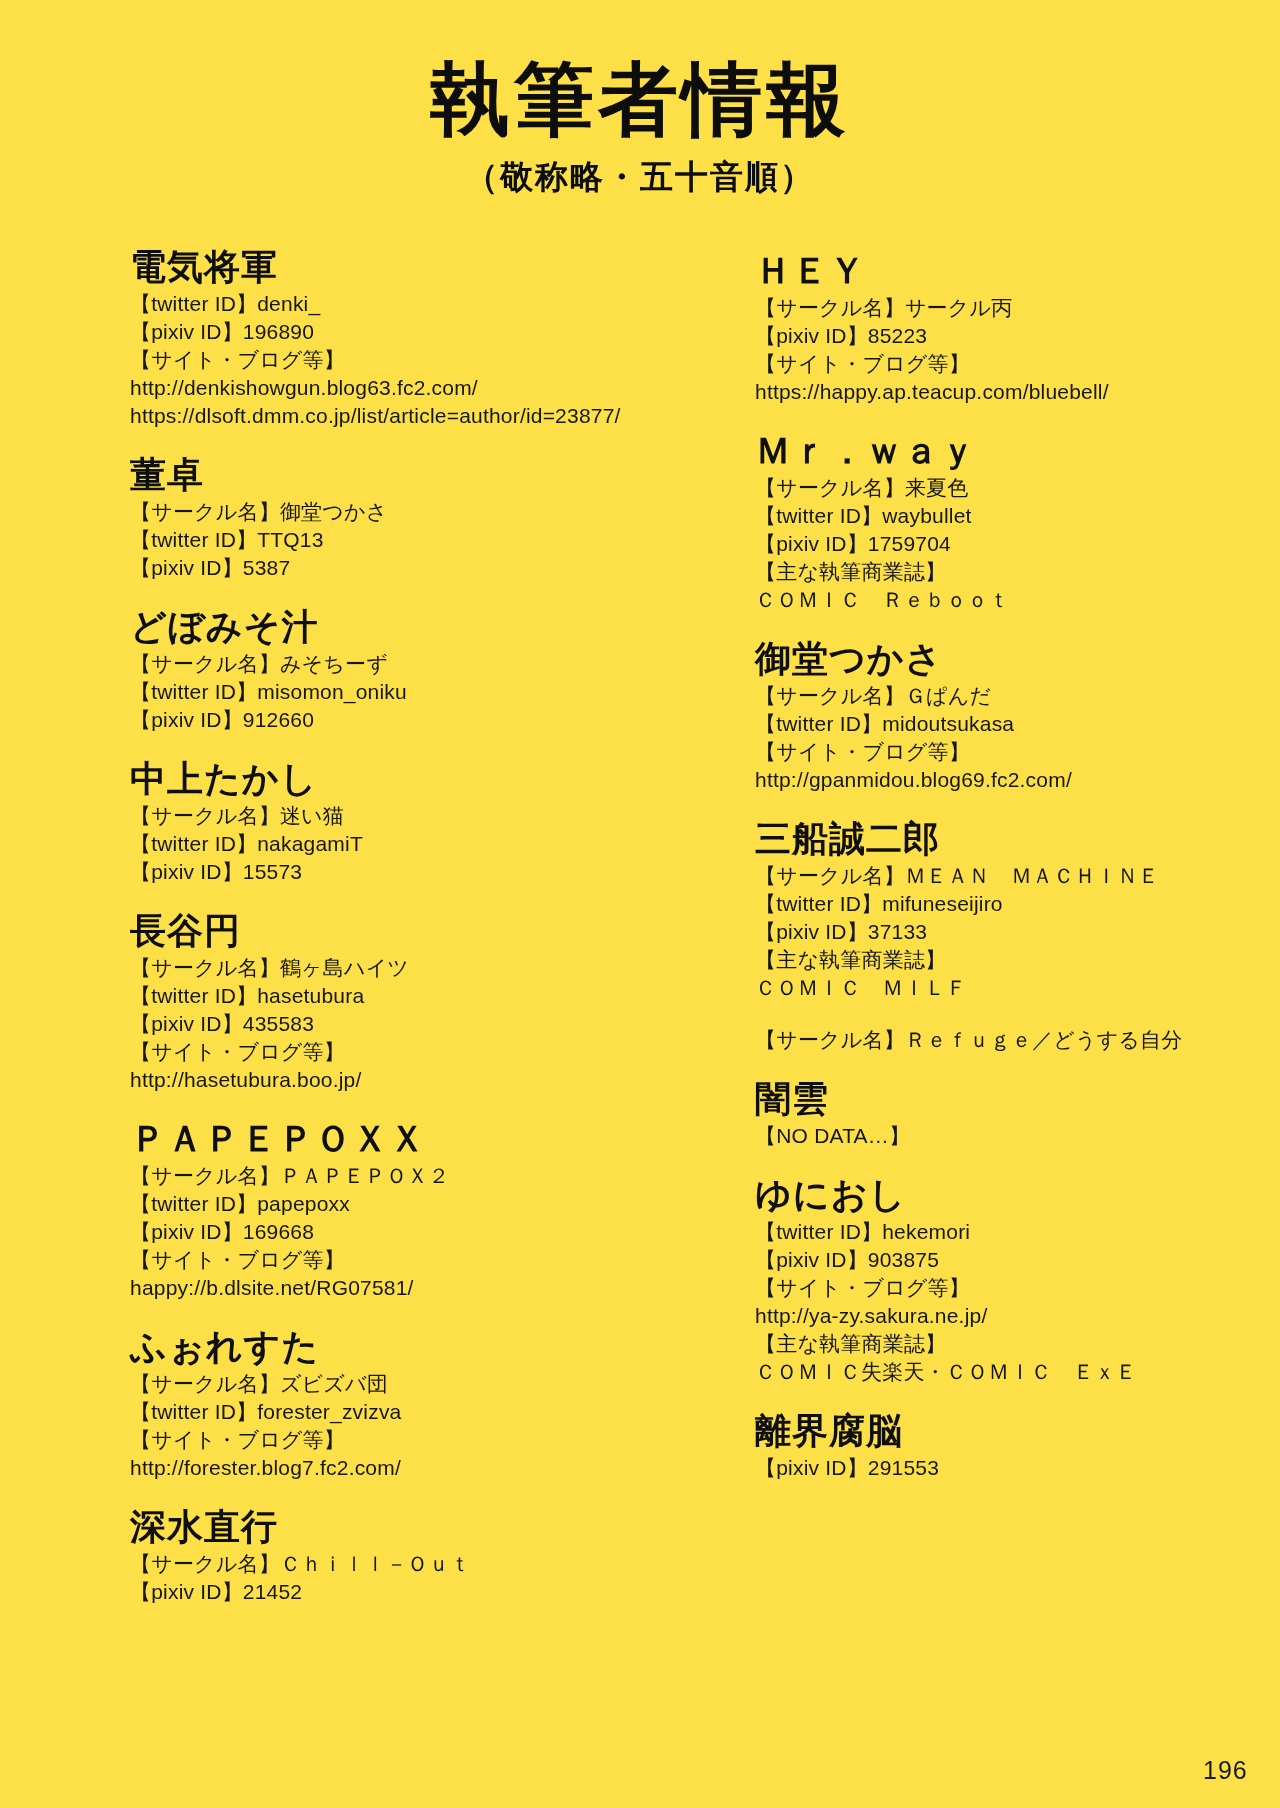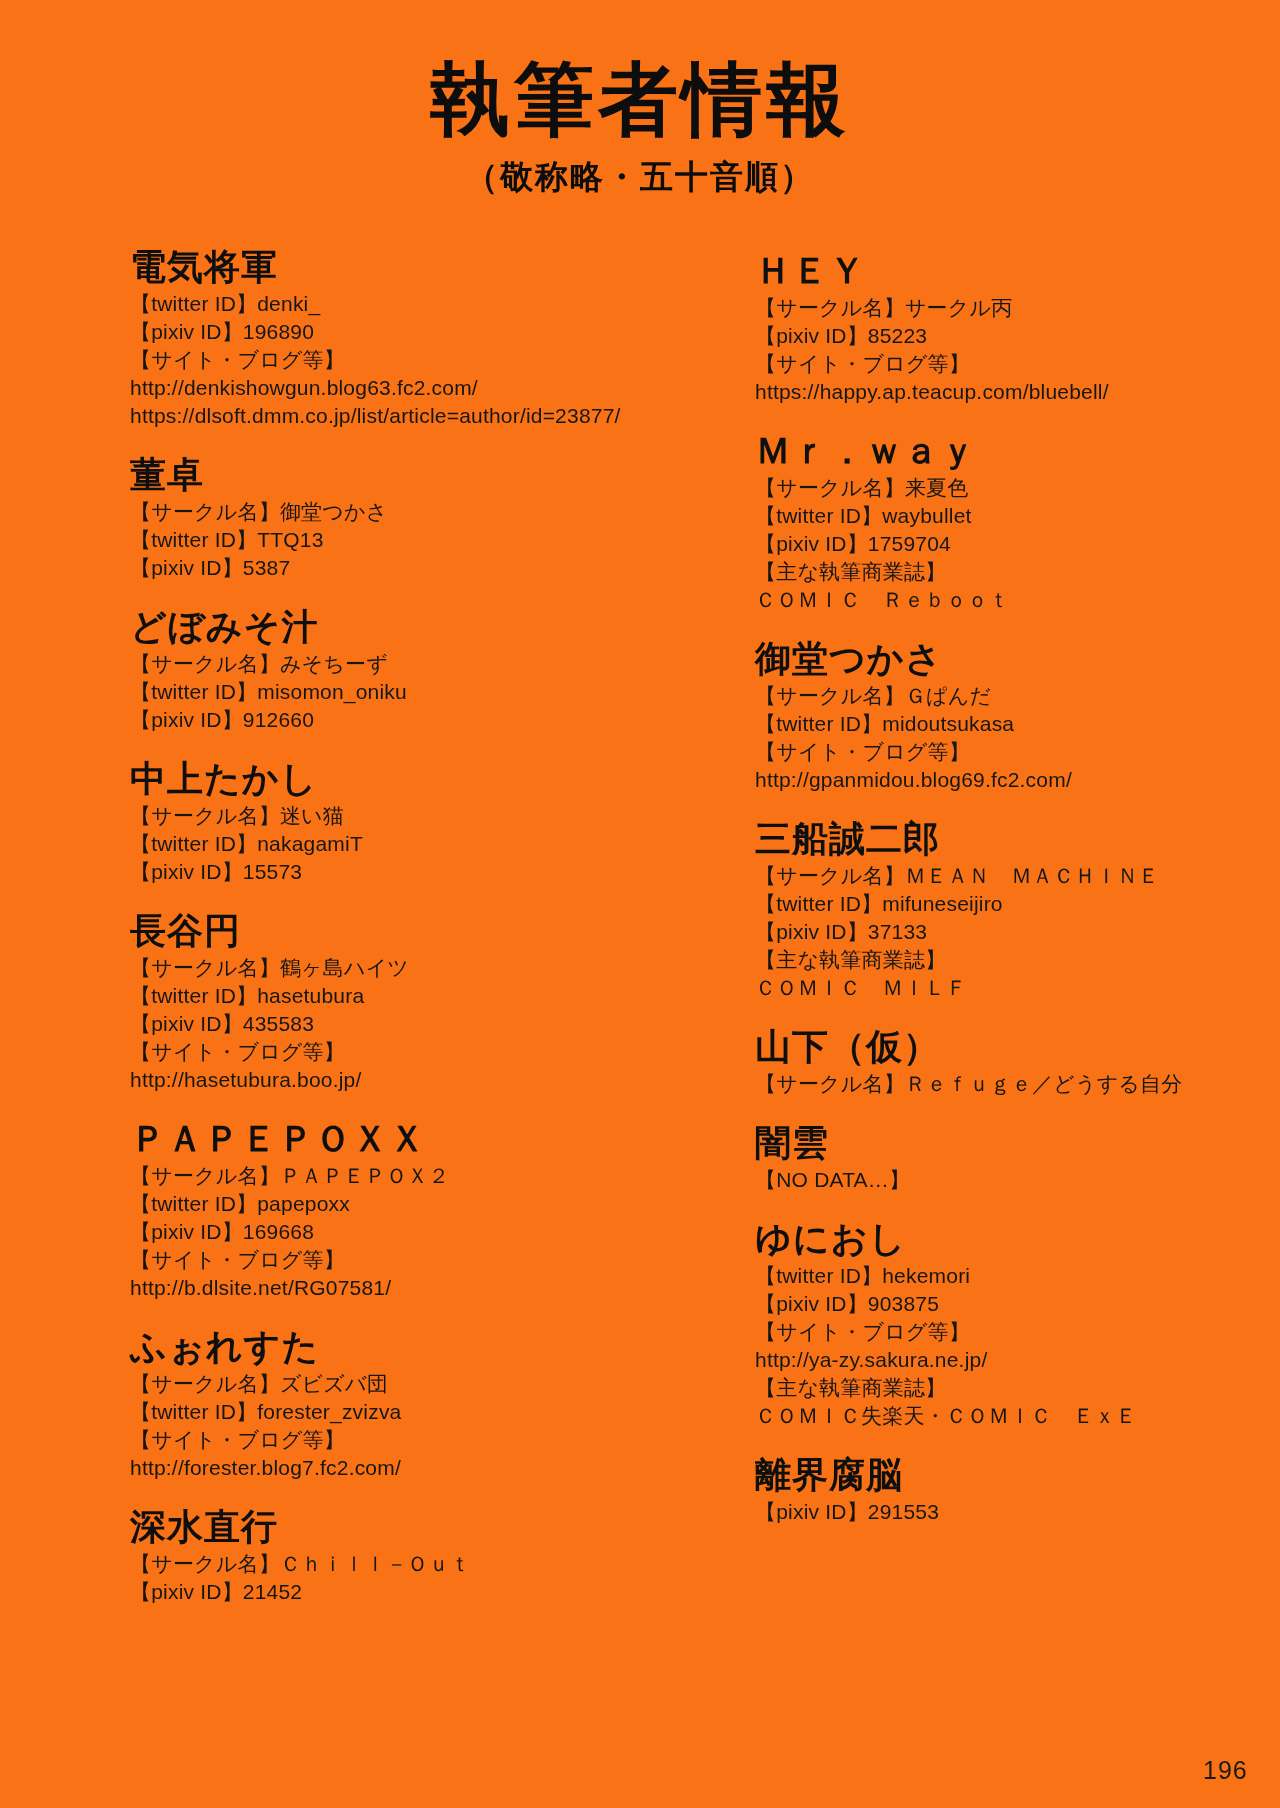--- a/index.html
+++ b/index.html
@@ -5,21 +5,21 @@
   html, body {
     margin: 0;
     padding: 0;
     background: #e8e8e8;
   }
   .page {
     position: relative;
     width: 1280px;
     height: 1808px;
     margin: 0 auto;
-    background: #f97316;
+    background: #fde047;
     color: #111;
     font-family: "Liberation Sans", "DejaVu Sans", sans-serif;
     overflow: hidden;
   }
   .header {
     position: absolute;
     top: 58px;
     left: 0;
     width: 1280px;
     text-align: center;
@@ -125,21 +125,21 @@
         <div class="detail-line">【pixiv ID】435583</div>
         <div class="detail-line">【サイト・ブログ等】</div>
         <div class="detail-line">http://hasetubura.boo.jp/</div>
       </div>
       <div class="entry">
         <div class="author-name">ＰＡＰＥＰＯＸＸ</div>
         <div class="detail-line">【サークル名】ＰＡＰＥＰＯＸ２</div>
         <div class="detail-line">【twitter ID】papepoxx</div>
         <div class="detail-line">【pixiv ID】169668</div>
         <div class="detail-line">【サイト・ブログ等】</div>
-        <div class="detail-line">http://b.dlsite.net/RG07581/</div>
+        <div class="detail-line">happy://b.dlsite.net/RG07581/</div>
       </div>
       <div class="entry">
         <div class="author-name">ふぉれすた</div>
         <div class="detail-line">【サークル名】ズビズバ団</div>
         <div class="detail-line">【twitter ID】forester_zvizva</div>
         <div class="detail-line">【サイト・ブログ等】</div>
         <div class="detail-line">http://forester.blog7.fc2.com/</div>
       </div>
       <div class="entry">
         <div class="author-name">深水直行</div>
@@ -173,21 +173,20 @@
       </div>
       <div class="entry">
         <div class="author-name">三船誠二郎</div>
         <div class="detail-line">【サークル名】ＭＥＡＮ　ＭＡＣＨＩＮＥ</div>
         <div class="detail-line">【twitter ID】mifuneseijiro</div>
         <div class="detail-line">【pixiv ID】37133</div>
         <div class="detail-line">【主な執筆商業誌】</div>
         <div class="detail-line">ＣＯＭＩＣ　ＭＩＬＦ</div>
       </div>
       <div class="entry">
-        <div class="author-name">山下（仮）</div>
         <div class="detail-line">【サークル名】Ｒｅｆｕｇｅ／どうする自分</div>
       </div>
       <div class="entry">
         <div class="author-name">闇雲</div>
         <div class="detail-line">【NO DATA…】</div>
       </div>
       <div class="entry">
         <div class="author-name">ゆにおし</div>
         <div class="detail-line">【twitter ID】hekemori</div>
         <div class="detail-line">【pixiv ID】903875</div>

